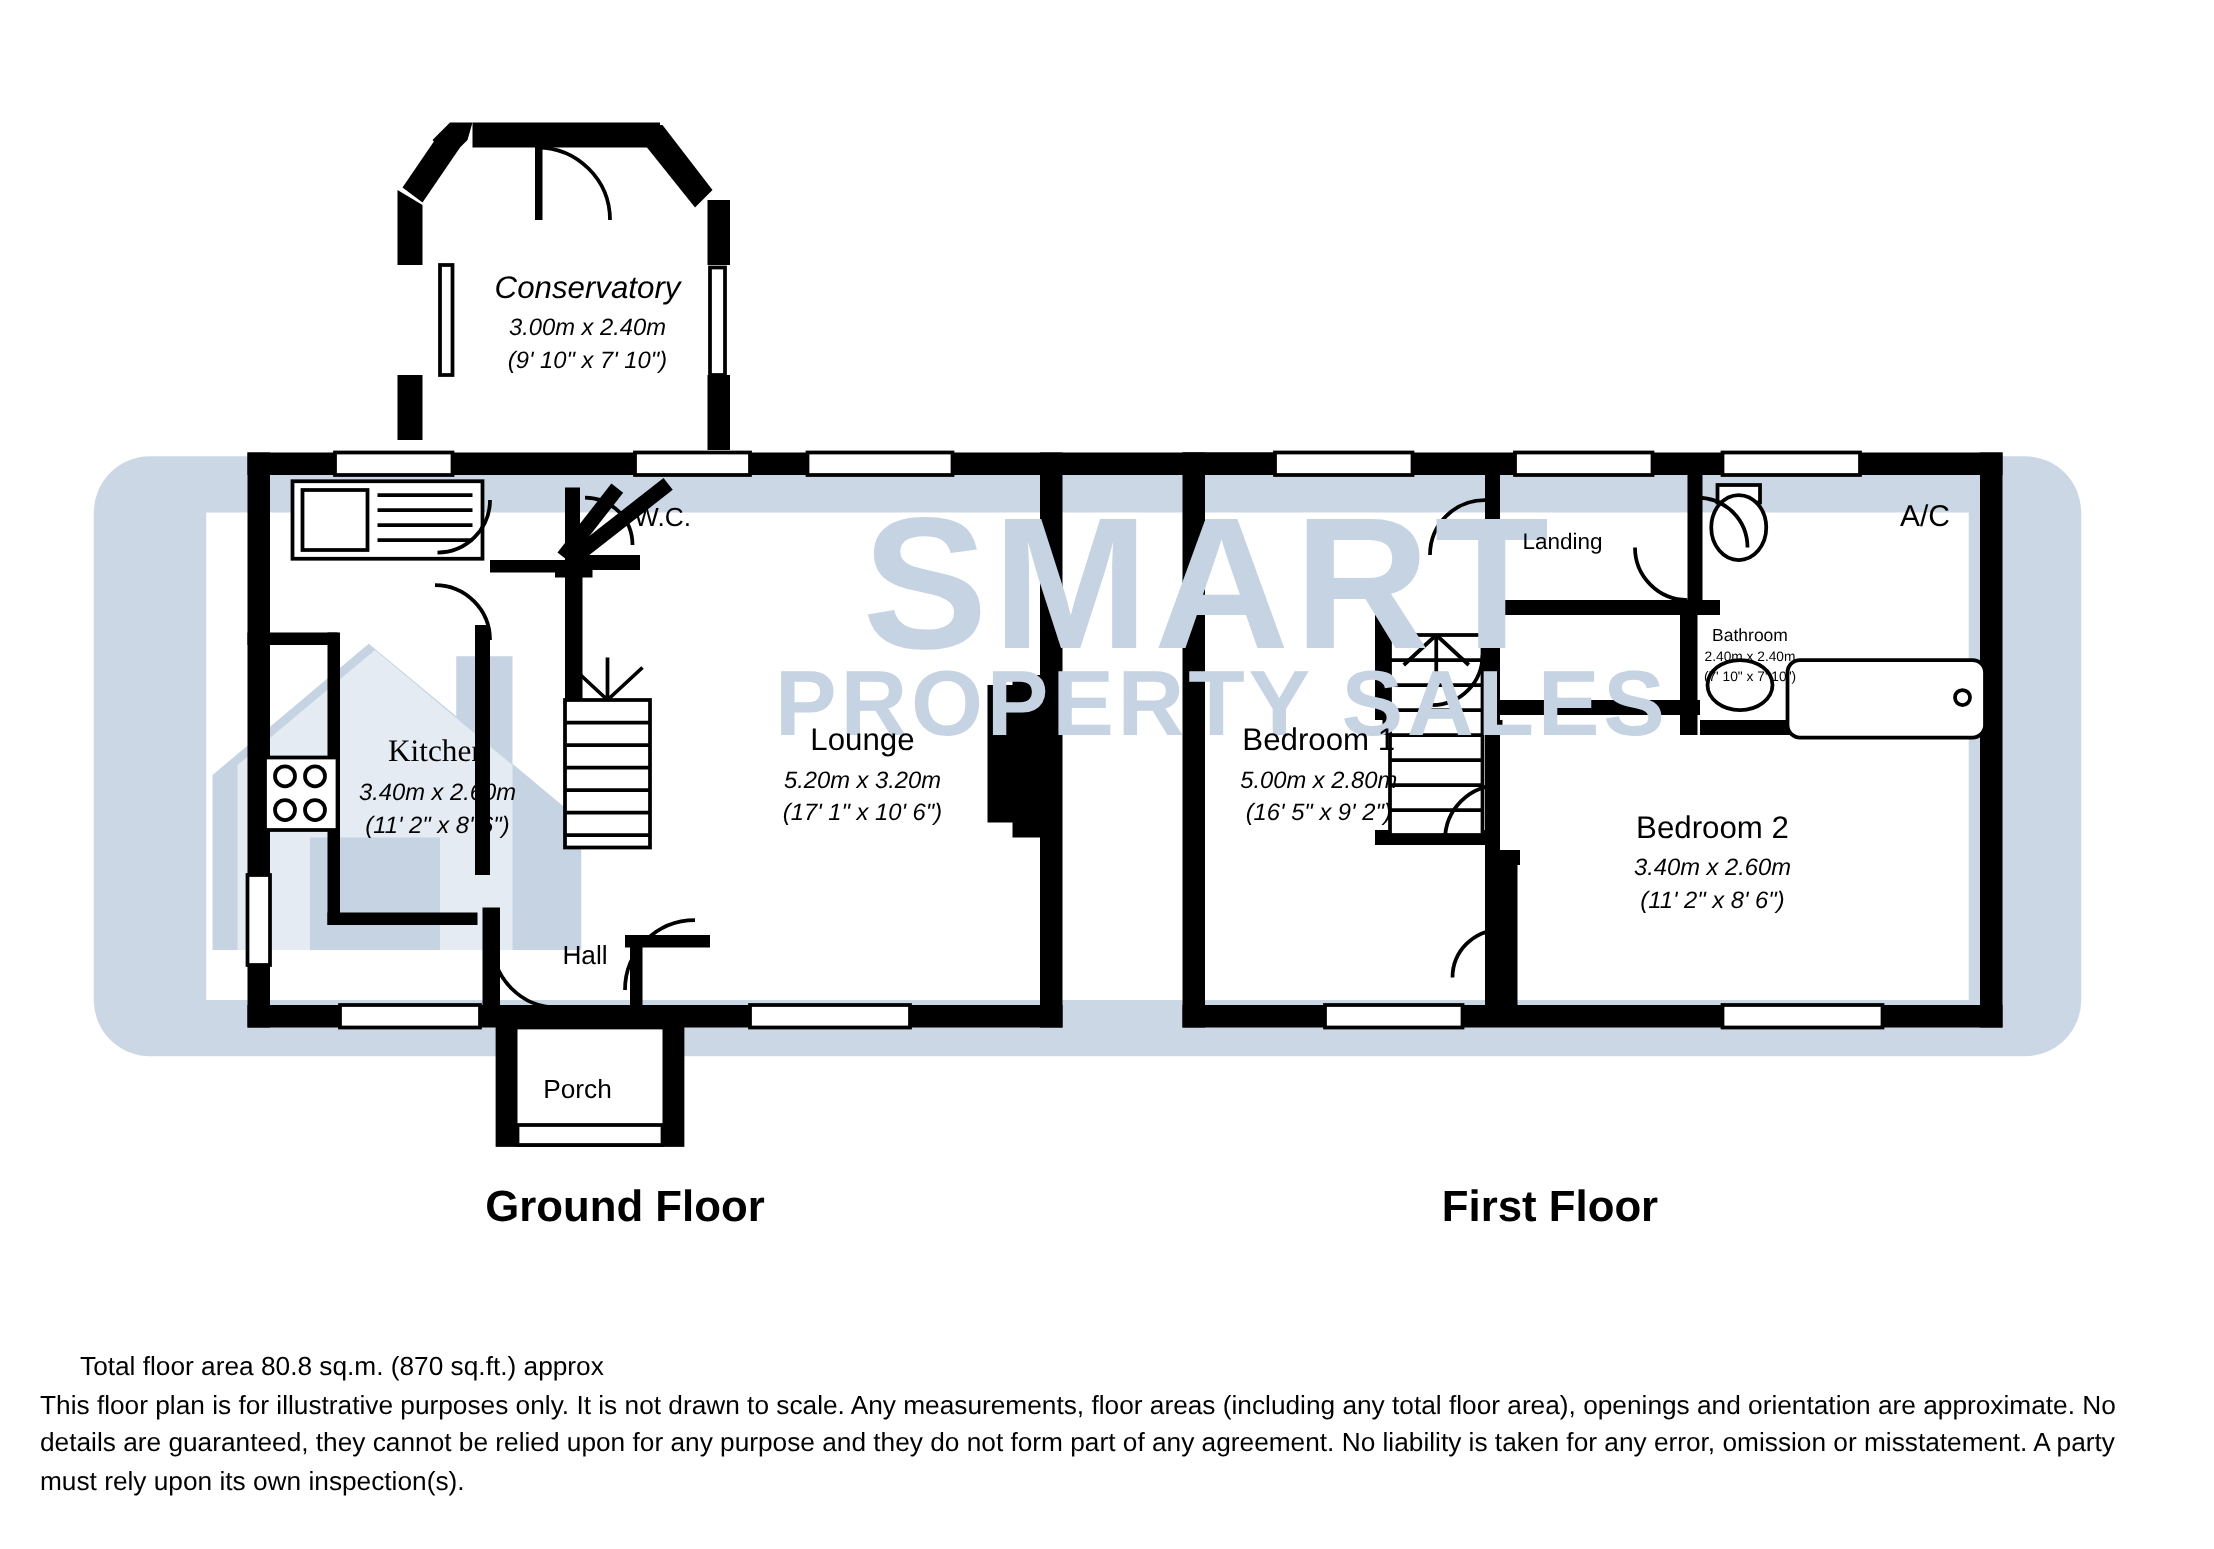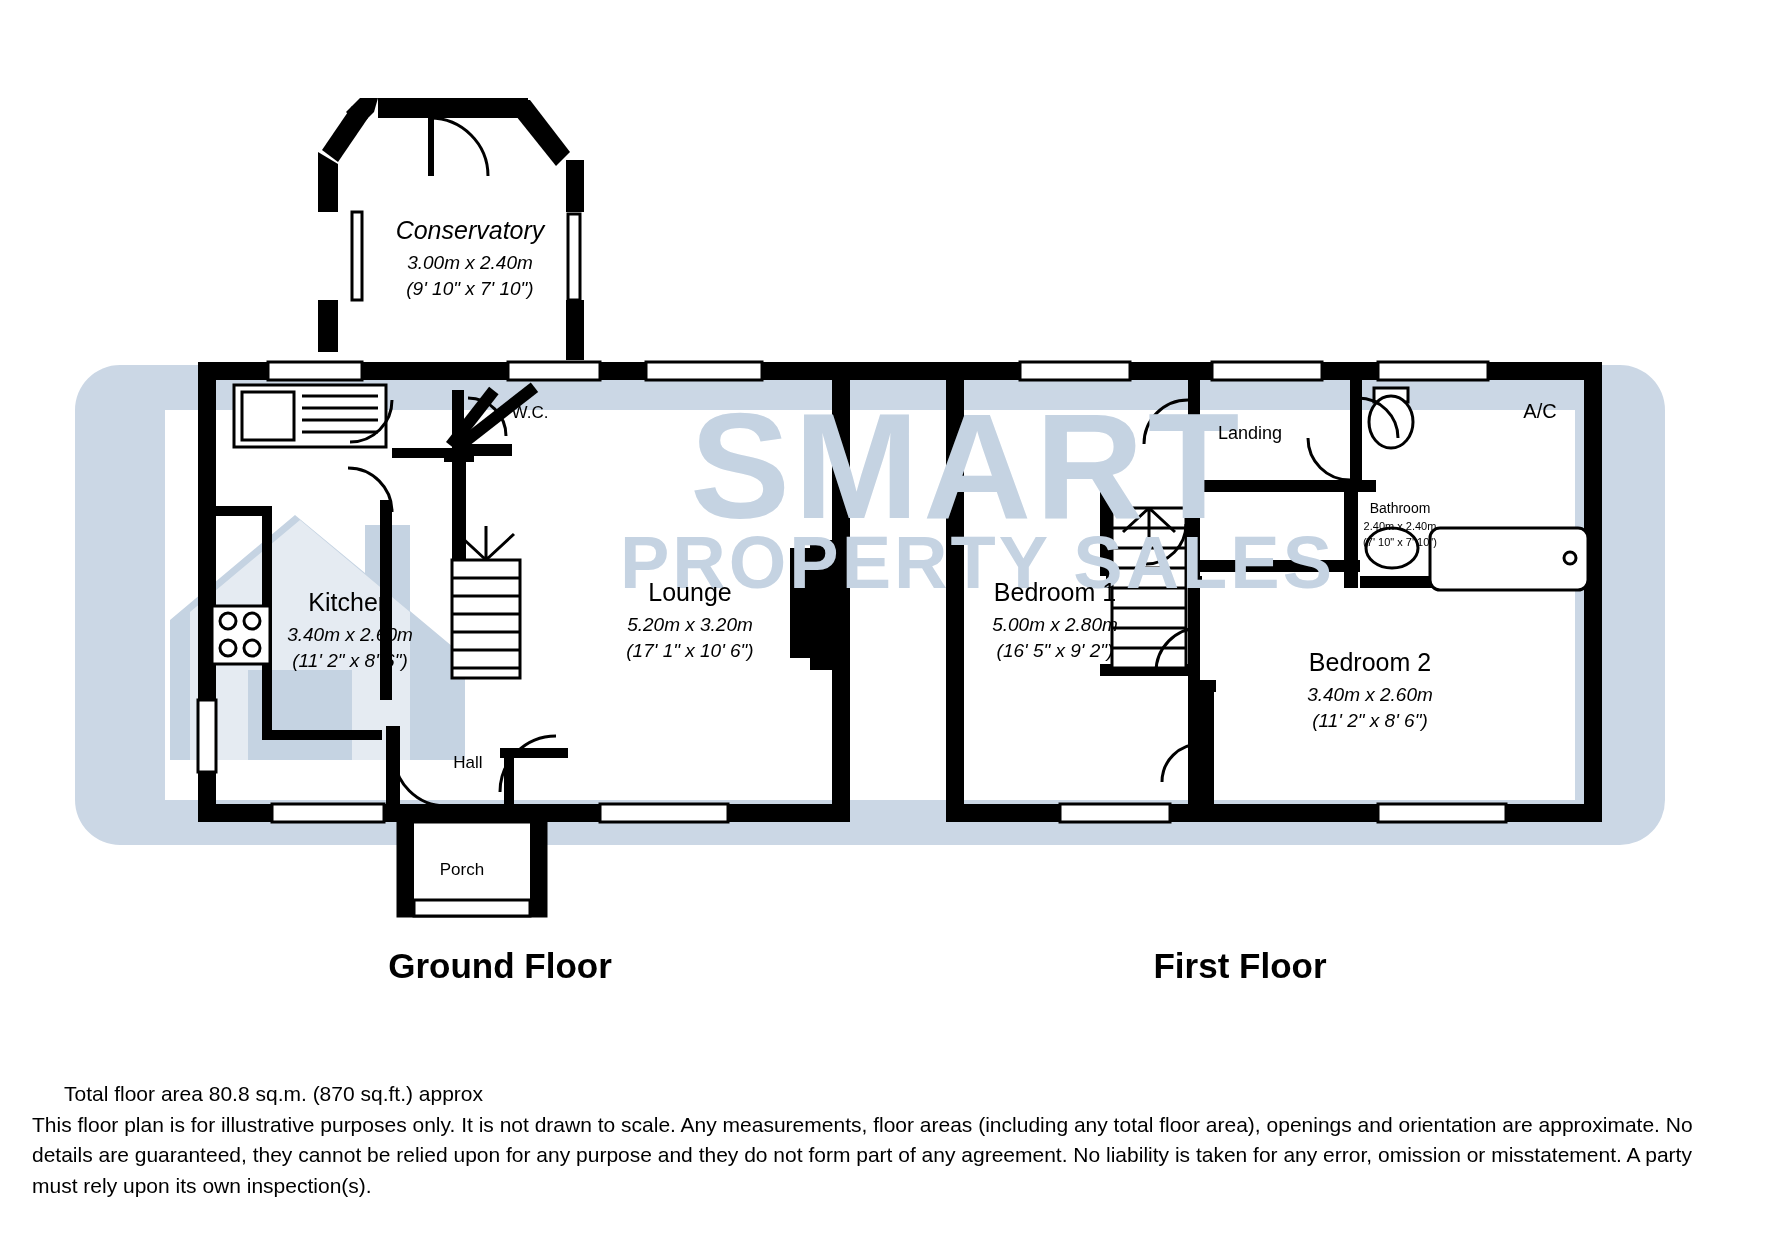--- a/index.html
+++ b/index.html
@@ -17,21 +17,21 @@
     pointer-events:none;
     color:#c5d3e2;
     font-weight:bold;
     font-family:"Liberation Sans", sans-serif;
   }
   .wm-smart { left:690px; top:380px; font-size:150px; letter-spacing:4px; }
   .wm-prop { left:620px; top:520px; font-size:74px; letter-spacing:3px; }
   .lbl { position:absolute; text-align:center; font-family:"Liberation Sans", sans-serif; }
   .roomname { font-size:25px; }
   .roomdim { font-size:19px;font-style:italic; }
-  .small { font-size:17px; }
+  .small { font-size:21px; }
   .tiny { font-size:11px;margin-top:48px; }
   .floorlabel { position:absolute; font-size:35px; font-weight:bold; text-align:center; }
   .footer { position:absolute; font-size:21px; line-height:1.45; }
   .foot-area { left:32px; top:1079px;margin-left:32px; }
   .foot-disc { left:32px; top:1110px; width:1700px; }
 </style>
 </head>
 <body>
 
 <svg id="plan" viewBox="0 0 1771 1239">
@@ -219,21 +219,21 @@
   </g>
 </svg>
 
 <div class="wm wm-smart">SMART</div>
 <div class="wm wm-prop">PROPERTY SALES</div>
 
 <div class="lbl roomname" style="left:310px; top:216px; width:320px;font-style:italic;">Conservatory</div>
 <div class="lbl roomdim" style="left:310px; top:252px; width:320px;">3.00m x 2.40m</div>
 <div class="lbl roomdim" style="left:310px; top:278px; width:320px;">(9' 10" x 7' 10")</div>
 
-<div class="lbl roomname" style="left:190px; top:588px; width:320px;">Kitchen</div>
+<div class="lbl roomname" style="left:190px; top:588px; width:320px;font-family:Liberation Serif, serif;">Kitchen</div>
 <div class="lbl roomdim" style="left:190px; top:624px; width:320px;">3.40m x 2.60m</div>
 <div class="lbl roomdim" style="left:190px; top:650px; width:320px;">(11' 2" x 8' 6")</div>
 
 <div class="lbl roomname" style="left:530px; top:578px; width:320px;">Lounge</div>
 <div class="lbl roomdim" style="left:530px; top:614px; width:320px;">5.20m x 3.20m</div>
 <div class="lbl roomdim" style="left:530px; top:640px; width:320px;">(17' 1" x 10' 6")</div>
 
 <div class="lbl small" style="left:460px; top:403px; width:140px;">W.C.</div>
 <div class="lbl small" style="left:408px; top:753px; width:120px;">Hall</div>
 <div class="lbl small" style="left:392px; top:860px; width:140px;">Porch</div>
@@ -244,19 +244,19 @@
 
 <div class="lbl roomname" style="left:1200px; top:648px; width:340px;">Bedroom 2</div>
 <div class="lbl roomdim" style="left:1200px; top:684px; width:340px;">3.40m x 2.60m</div>
 <div class="lbl roomdim" style="left:1200px; top:710px; width:340px;">(11' 2" x 8' 6")</div>
 
 <div class="lbl tiny" style="left:1340px; top:452px; width:120px; font-size:14px;">Bathroom</div>
 <div class="lbl tiny" style="left:1330px; top:472px; width:140px;">2.40m x 2.40m</div>
 <div class="lbl tiny" style="left:1330px; top:488px; width:140px;">(7' 10" x 7' 10")</div>
 
 <div class="lbl small" style="left:1160px; top:423px; width:180px; font-size:18px;">Landing</div>
-<div class="lbl small" style="left:1470px; top:400px; width:140px; font-size:20px;">A/C</div>
+<div class="lbl small" style="left:1470px; top:400px; width:140px; font-size:24px;">A/C</div>
 
 <div class="floorlabel" style="left:290px; top:946px; width:420px;">Ground Floor</div>
 <div class="floorlabel" style="left:1030px; top:946px; width:420px;">First Floor</div>
 
 <div class="footer foot-area">Total floor area 80.8 sq.m. (870 sq.ft.) approx</div>
 <div class="footer foot-disc">This floor plan is for illustrative purposes only. It is not drawn to scale. Any measurements, floor areas (including any total floor area), openings and orientation are approximate. No details are guaranteed, they cannot be relied upon for any purpose and they do not form part of any agreement. No liability is taken for any error, omission or misstatement. A party must rely upon its own inspection(s).</div>
 
 </body></html>

